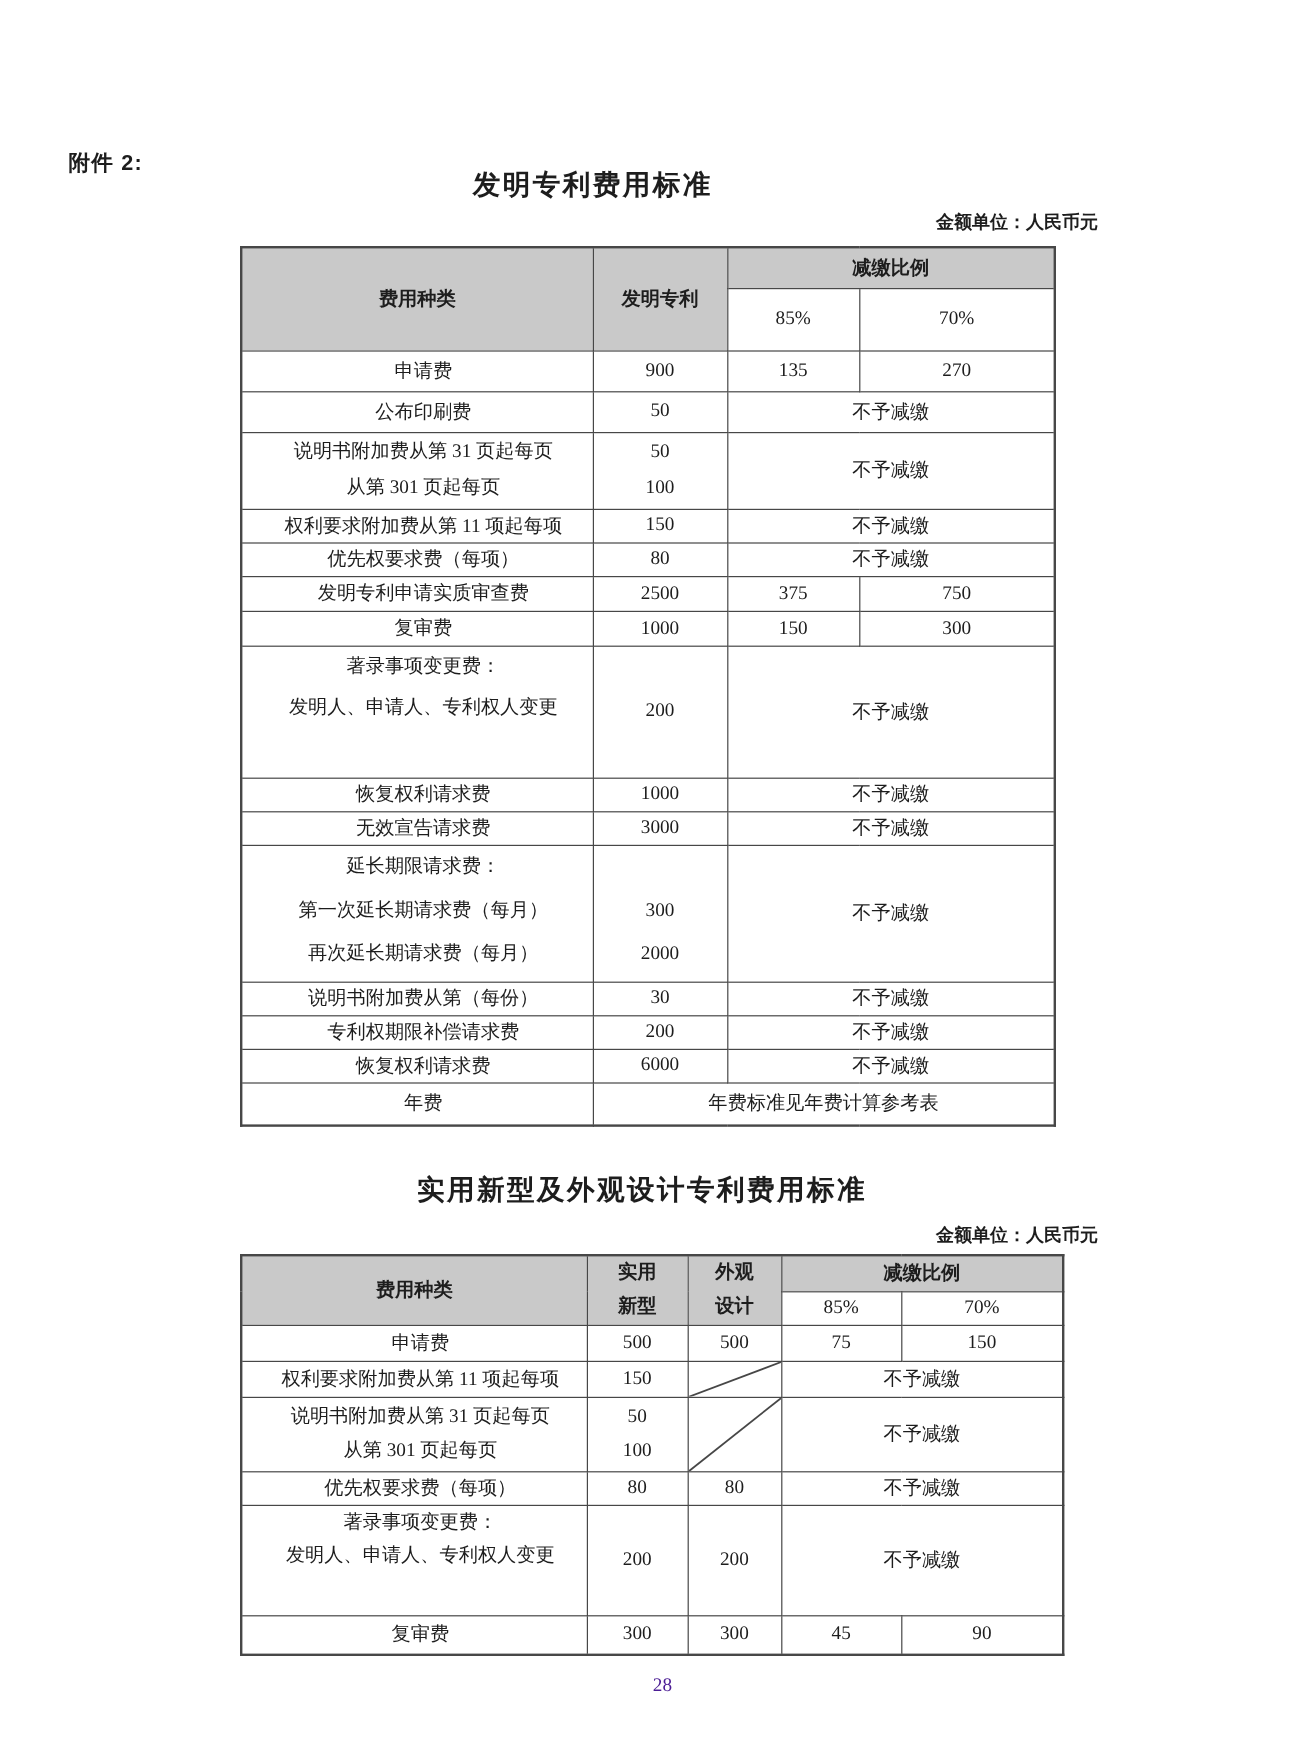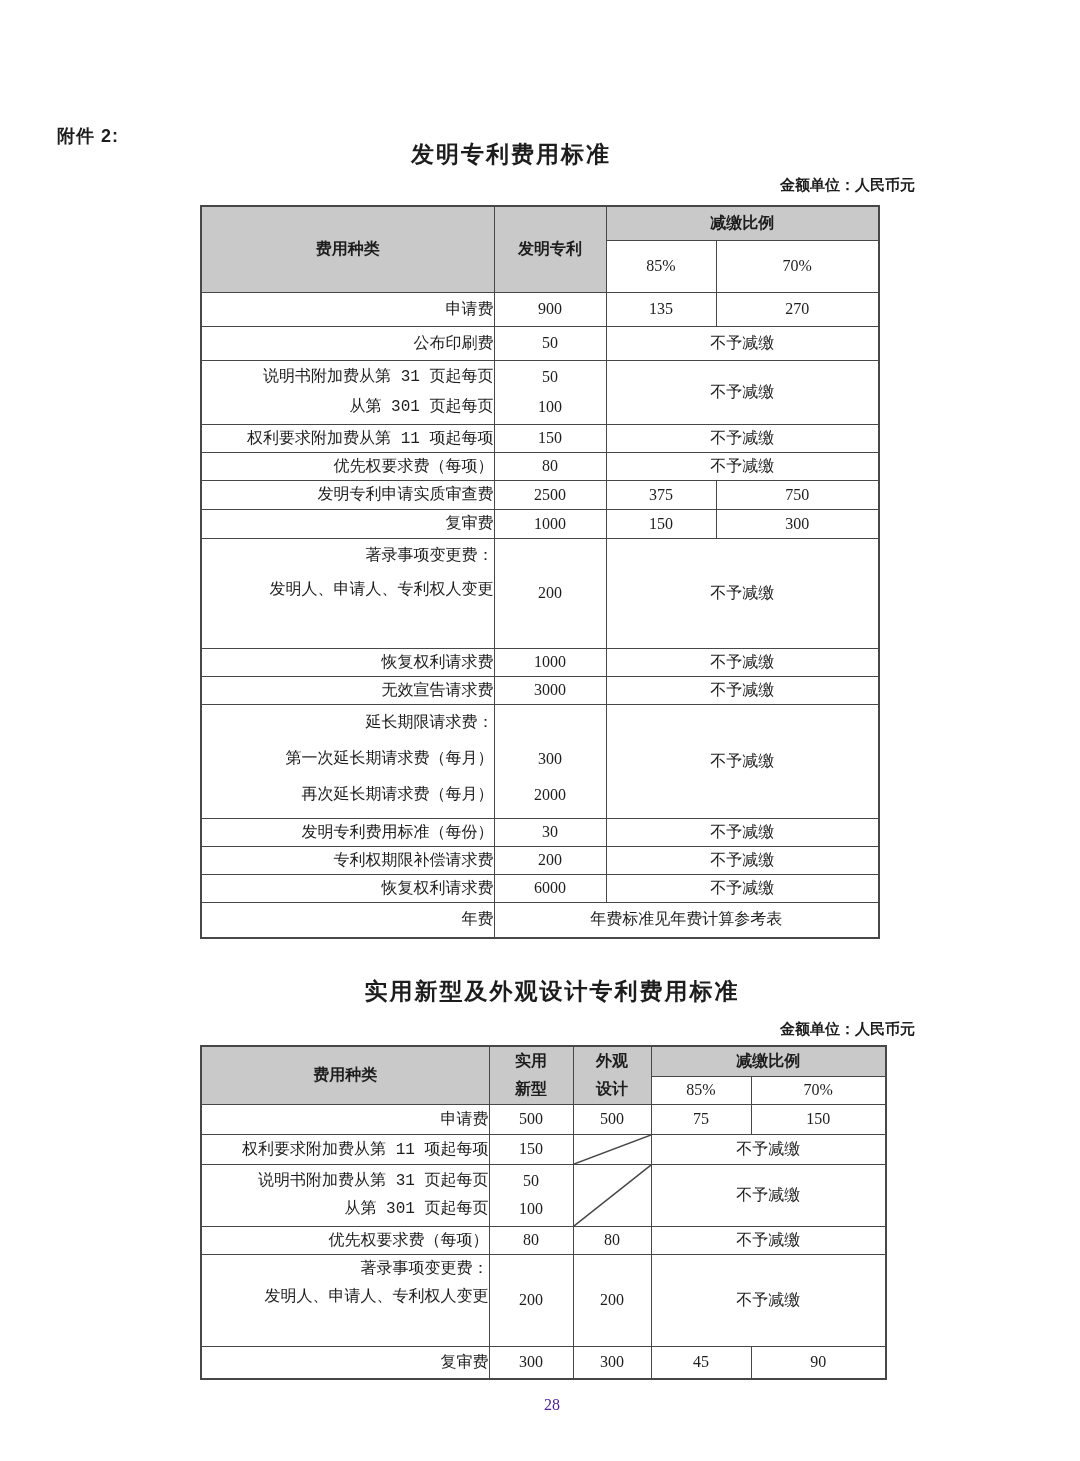--- a/index.html
+++ b/index.html
@@ -8,21 +8,21 @@
     font-family:"Liberation Serif","DejaVu Serif",serif; color:#1d1d1d;
     overflow:hidden;
   }
   .attachment {
     position:absolute; left:57px; top:76px;
     font-size:18px; font-weight:bold; letter-spacing:1px;
     font-family:"Liberation Sans","DejaVu Sans",sans-serif;
     margin-top:48px;
   }
   .doc-title {
-    position:absolute; left:17px; width:988px; text-align:center;
+    position:absolute; left:0; width:988px; text-align:center;
     font-size:23px; font-weight:bold; letter-spacing:2px;
     font-family:"Liberation Sans","DejaVu Sans",sans-serif;
   }
   .t1-title { top:139px; }
   .t2-title { top:976px;margin-left:41px; }
   .unit-note {
     position:absolute; right:165px; text-align:left;
     font-size:15px; font-weight:bold;
     font-family:"Liberation Sans","DejaVu Sans",sans-serif;
   }
@@ -36,21 +36,21 @@
   .tbl2 { left:200px; top:1045px; width:685px; }
   .tbl td {
     border:1px solid #474747; font-size:16px; color:#1d1d1d;
     text-align:center; vertical-align:middle; padding:0;
     overflow:hidden;
   }
   .tbl td.th {
     background:#c9c9c9; font-weight:bold;
     font-family:"Liberation Sans","DejaVu Sans",sans-serif;
   }
-  .tbl td.lbl { text-align:right; padding-left:10px;font-family:Liberation Mono, monospace; }
+  .tbl td.lbl { text-align:center; padding-left:10px; }
   .tbl td.top { vertical-align:top; }
   .pt8 { padding-top:8px; }
   .pt10 { padding-top:10px; }
   .pt4 { padding-top:4px; }
   .ln28 { line-height:28px; min-height:28px; }
   .ln30 { line-height:30px; min-height:30px; }
   .ln34 { line-height:34px; min-height:34px; }
   .ln36 { line-height:36px; min-height:36px; }
   td.diag { position:relative; }
   td.diag svg { position:absolute; left:0; top:0; width:100%; height:100%; display:block; }
@@ -156,21 +156,21 @@
         <div class="ln36">再次延长期请求费（每月）</div>
       </td>
       <td class="top pt4">
         <div class="ln36"></div>
         <div class="ln36">300</div>
         <div class="ln36">2000</div>
       </td>
       <td colspan="2">不予减缴</td>
     </tr>
     <tr style="height:28px">
-      <td class="lbl">发明专利费用标准（每份）</td>
+      <td class="lbl">说明书附加费从第（每份）</td>
       <td>30</td>
       <td colspan="2">不予减缴</td>
     </tr>
     <tr style="height:28px">
       <td class="lbl">专利权期限补偿请求费</td>
       <td>200</td>
       <td colspan="2">不予减缴</td>
     </tr>
     <tr style="height:28px">
       <td class="lbl">恢复权利请求费</td>

